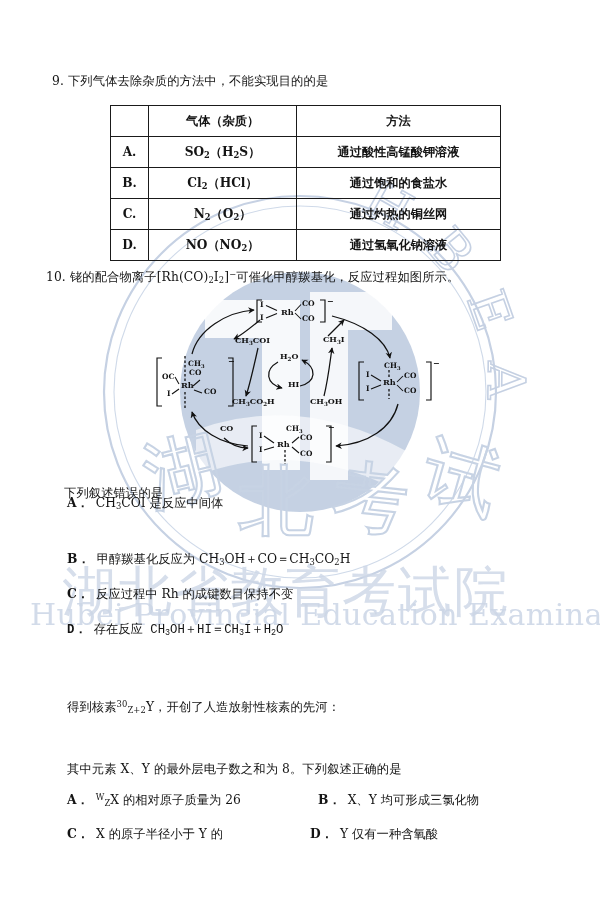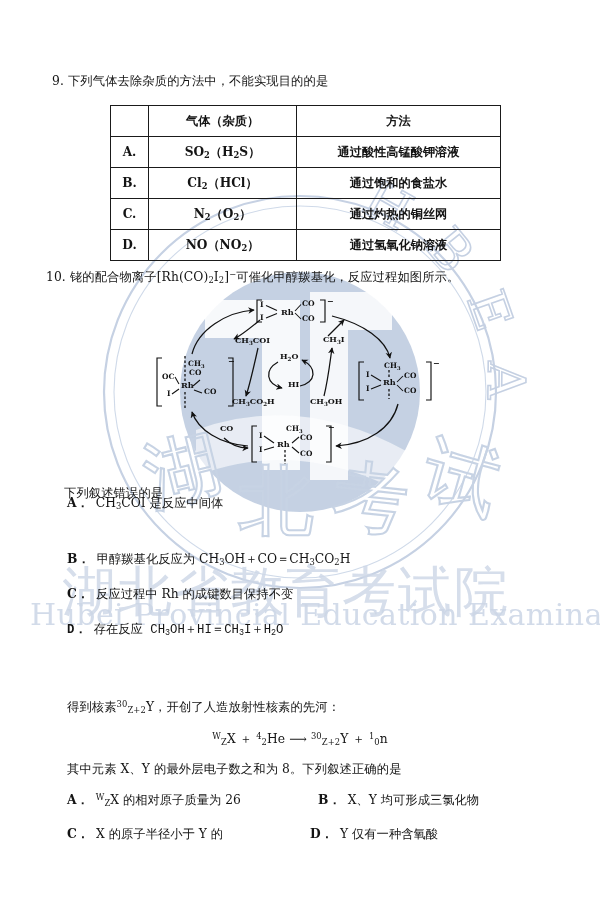--- a/index.html
+++ b/index.html
@@ -315,23 +315,20 @@
     <div class="opt"><span class="opt-letter">C．</span><span>反应过程中 Rh 的成键数目保持不变</span></div>
   </div>
   <div class="q-block" style="left:67px; top:621px;font-family:Liberation Mono, monospace;">
     <div class="opt"><span class="opt-letter">D．</span><span>存在反应 CH<sub>3</sub>OH＋HI＝CH<sub>3</sub>I＋H<sub>2</sub>O</span></div>
   </div>
 
   <div class="q-block" style="left:67px; top:698px;">
     <div class="q-line">得到核素<sup>30</sup><sub>Z+2</sub>Y，开创了人造放射性核素的先河：</div>
   </div>
 
-  <div class="q-block" style="left:0px; top:728px; width:600px; text-align:center;">
-    <div class="q-line" style="display:inline-block;"><sup>W</sup><sub>Z</sub>X ＋ <sup>4</sup><sub>2</sub>He ⟶ <sup>30</sup><sub>Z+2</sub>Y ＋ <sup>1</sup><sub>0</sub>n</div>
-  </div>
 
   <div class="q-block" style="left:67px; top:760px;">
     <div class="q-line">其中元素 X、Y 的最外层电子数之和为 8。下列叙述正确的是</div>
   </div>
 
   <div class="q-block" style="left:67px; top:792px;">
     <div class="opt"><span class="opt-letter">A．</span><span><sup>W</sup><sub>Z</sub>X 的相对原子质量为 26</span></div>
   </div>
   <div class="q-block" style="left:318px; top:792px;">
     <div class="opt"><span class="opt-letter">B．</span><span>X、Y 均可形成三氯化物</span></div>

